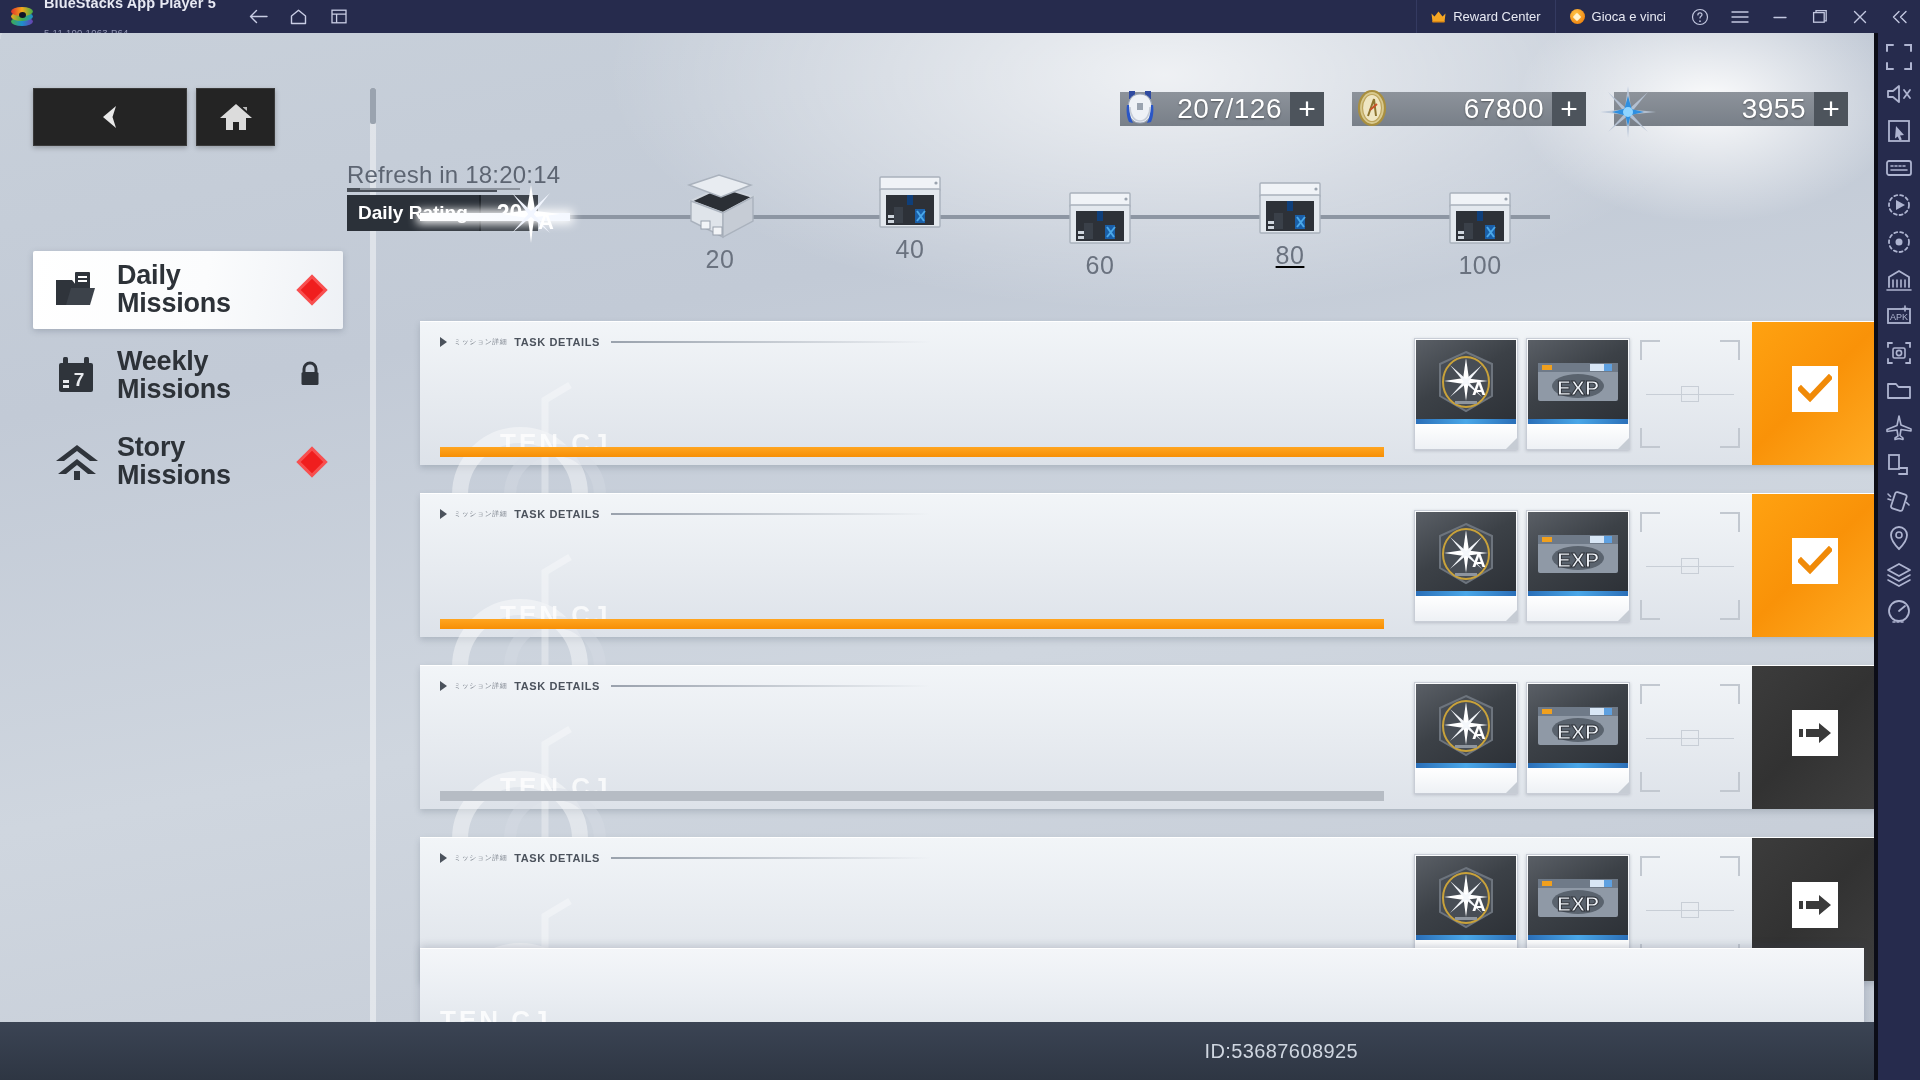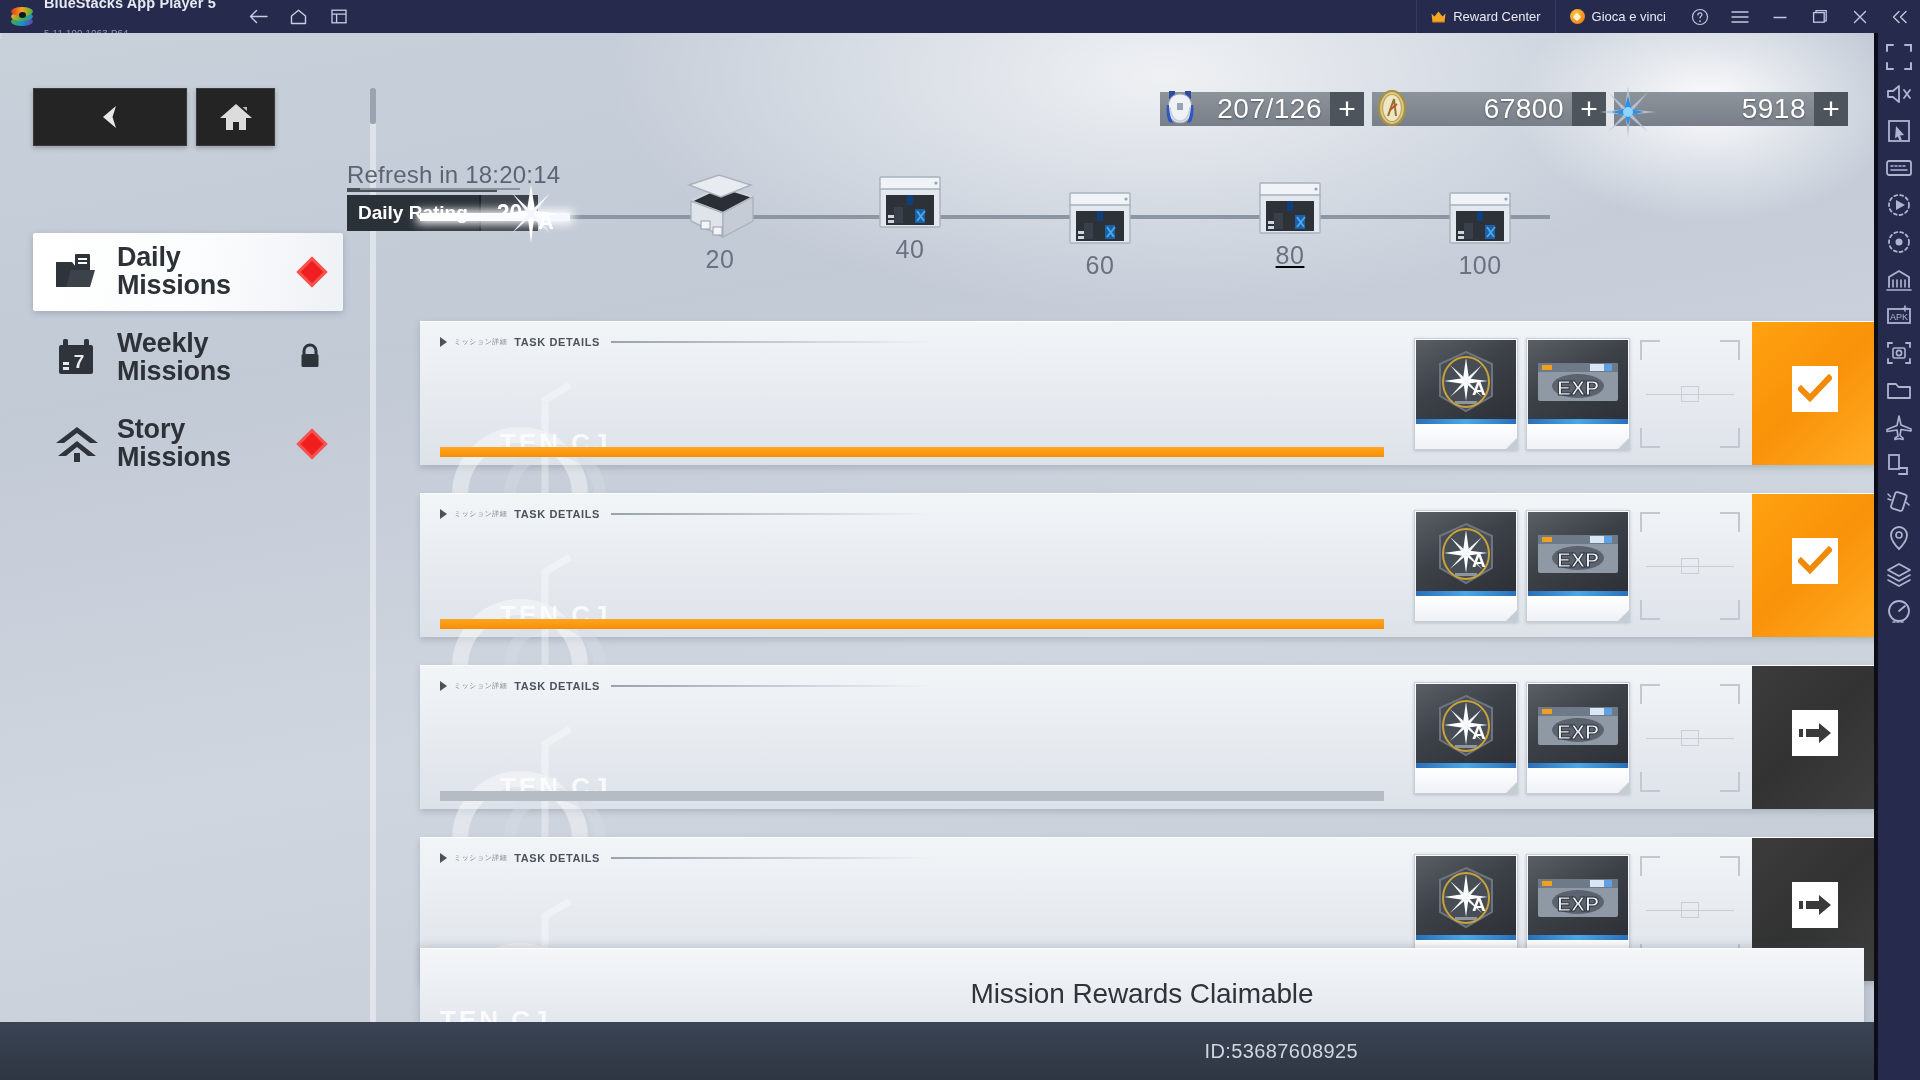--- a/index.html
+++ b/index.html
@@ -75,21 +75,21 @@
     box-shadow:0 2px 5px rgba(0,0,0,.25);
   }
   #btn-back{left:33px;top:55px;width:154px;height:58px;}
   #btn-home{left:196px;top:55px;width:79px;height:58px;}
 
   
   .lscroll{position:absolute;left:370px;top:55px;width:6px;height:1000px;background:rgba(255,255,255,.45);}
   .lscroll b{position:absolute;left:0;top:0;width:6px;height:36px;background:#9aa3af;display:block;border-radius:2px;}
 
   
-  #sidebar{position:absolute;left:33px;top:200px;width:310px;}
+  #sidebar{position:absolute;left:33px;top:218px;width:310px;}
   .tab{
     position:relative;height:78px;display:flex;align-items:center;padding-left:18px;margin-bottom:8px;
   }
   .tab.active{
     background:linear-gradient(100deg,#ffffff 0%,#fbfcfd 55%,#eef1f5 100%);
     box-shadow:0 2px 6px rgba(60,70,90,.25);
     border-radius:2px;
   }
   .tab .ticon{width:52px;height:52px;display:flex;align-items:center;justify-content:center;flex:0 0 auto;}
   .tab .tlabel{
@@ -232,21 +232,21 @@
   
   #idstrip{
     position:absolute;left:0;bottom:0;width:1878px;height:58px;
     background:linear-gradient(180deg,#3b4454,#2e3643);
     display:flex;align-items:center;justify-content:flex-end;padding-right:520px;
   }
   #idstrip span{color:#cfd6e0;font-size:20px;letter-spacing:.4px;}
   #bottomline{position:absolute;left:0;bottom:42px;width:1878px;height:3px;background:#7d8694;opacity:.55;}
 
   
-  #currency{position:absolute;right:30px;top:55px;display:flex;align-items:center;gap:8px;}
+  #currency{position:absolute;right:30px;top:55px;display:flex;align-items:center;gap:28px;}
   .cur{position:relative;display:flex;align-items:center;height:42px;}
   .cur .cbar{
     height:34px;min-width:170px;background:linear-gradient(180deg,#8d939b,#787f88);
     display:flex;align-items:center;justify-content:flex-end;padding:0 8px 0 52px;
   }
   .cur .cval{color:#fff;font-size:28px;font-weight:400;letter-spacing:.5px;
     text-shadow:0 1px 2px rgba(0,0,0,.4);}
   .cur .cplus{
     width:34px;height:34px;background:#4d545c;display:flex;align-items:center;justify-content:center;
     color:#fff;font-size:30px;font-weight:300;line-height:1;cursor:pointer;
@@ -401,21 +401,21 @@
           <ellipse cx="22" cy="23" rx="13" ry="17" fill="#d8c98e" stroke="#a98f3f" stroke-width="2.2"></ellipse>
           <ellipse cx="22" cy="23" rx="9.5" ry="13.5" fill="#efe6c3" stroke="#bda45c" stroke-width="1.2"></ellipse>
           <path d="M18 31 L24 14 L26 31" fill="none" stroke="#8d7430" stroke-width="2"></path>
           <path d="M20 25 L27 19" stroke="#c9502a" stroke-width="2" fill="none"></path>
         </svg>
       </div>
     </div>
 
     <div class="cur">
       <div class="cbar" style="min-width:200px">
-        <span class="cval">5918</span>
+        <span class="cval">3955</span>
       </div>
       <div class="cplus">+</div>
       <div class="cicon" style="left:-16px;width:60px;height:56px">
         <svg width="60" height="56" viewBox="0 0 60 56">
           <g fill="#b9c6d8" opacity=".9">
             <path d="M30 2 L33 24 L30 54 L27 24 Z"></path>
             <path d="M2 28 L28 25 L58 28 L28 31 Z"></path>
             <path d="M10 8 L30 26 L50 48 L28 30 Z"></path>
             <path d="M50 8 L30 26 L10 48 L32 30 Z"></path>
           </g>
@@ -873,21 +873,20 @@
               <path d="M8 10 h13 V4 l12 10 l-12 10 v-6 H8 z" fill="#3a3a3a"></path>
             </svg>
           </div>
     <div class="albl"></div>
         </div>
       </div>
     </div>
 
   <div id="bottombar">
     <div class="bwm">TEN CJ</div>
-    <div class="bmsg">Mission Rewards Claimable</div>
   </div>
   <div id="bottomline"></div>
   <div id="idstrip">
     <span>ID:53687608925</span>
   </div>
 </div>
 
 <div id="railedge"></div>
 <div id="rail">
     <div class="ri">

